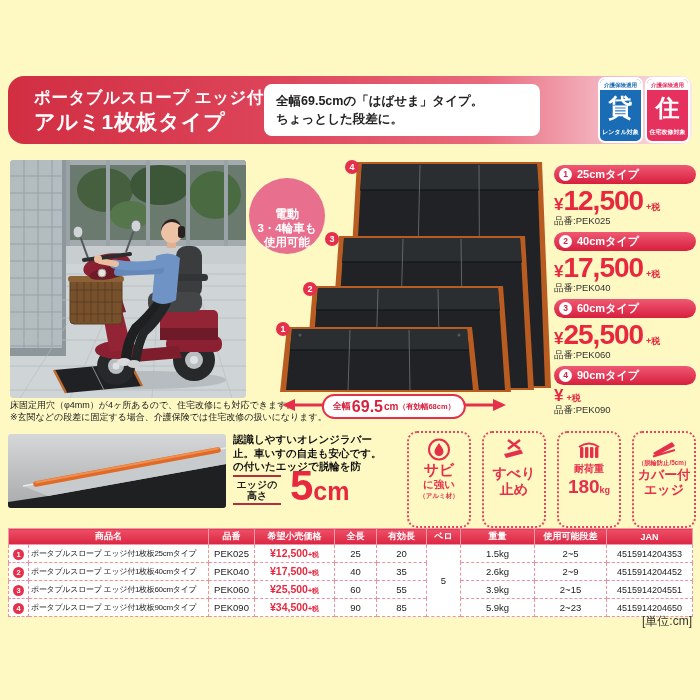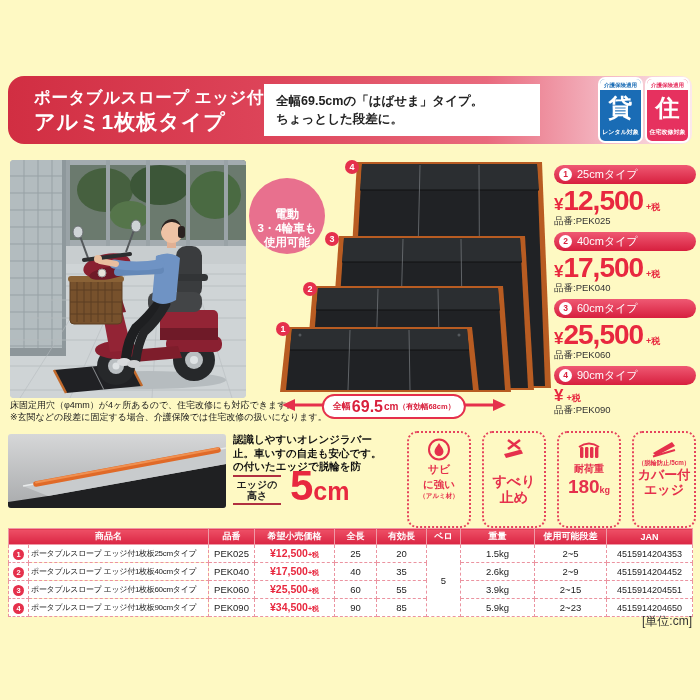--- a/index.html
+++ b/index.html
@@ -5,21 +5,21 @@
   html,body{margin:0;padding:0;background:#fff;}
   #page{position:relative;width:700px;height:700px;background:#fef9c3;overflow:hidden;
         font-family:"Liberation Sans","DejaVu Sans",sans-serif;}
 
   
   .band{position:absolute;left:8px;top:76px;width:684px;height:68px;
         border-radius:16px 10px 10px 16px;
         background:linear-gradient(90deg,#d12e42 0%,#dd4459 38%,#e96a7d 70%,#f4b9c4 88%,#fbe8ec 100%);}
   .band-t1{position:absolute;left:26px;top:11px;color:#fff;font-size:16.5px;font-weight:bold;letter-spacing:.5px;}
   .band-t2{position:absolute;left:26px;top:32px;color:#fff;font-size:21px;font-weight:bold;letter-spacing:1px;}
-  .infobox{position:absolute;left:256px;top:8px;width:276px;height:52px;background:#fff;border-radius:0;
+  .infobox{position:absolute;left:256px;top:8px;width:276px;height:52px;background:#fff;border-radius:8px;
            box-sizing:border-box;padding:8px 12px;}
   .infobox p{margin:0;font-size:12.5px;font-weight:bold;color:#222;line-height:18px;}
   .badge{position:absolute;top:3px;width:41px;height:62px;border-radius:5px;overflow:hidden;
          box-shadow:0 0 0 2px #fff;}
   .badge .btop{height:11px;background:#fff;font-size:5.5px;font-weight:bold;text-align:center;line-height:12px;}
   .badge .bchar{height:36px;font-size:24px;font-weight:bold;color:#fff;text-align:center;line-height:36px;}
   .badge .bbot{height:15px;font-size:6px;font-weight:bold;color:#fff;text-align:center;line-height:13px;}
   .badge.kashi{left:592px;background:#1a6cb5;} .badge.kashi .btop{color:#1a6cb5;}
   .badge.ju{left:639px;background:#e6315f;} .badge.ju .btop{color:#e6315f;}
 
@@ -47,21 +47,21 @@
   .dimpill .dp4{font-size:7.5px;font-weight:bold;align-self:center;}
 
   
   .prices{position:absolute;left:554px;top:161px;width:142px;}
   .pitem{height:67px;box-sizing:border-box;padding-top:0;}
   .pitem:first-child{margin-top:4px;}
   .pill{height:19px;border-radius:10px;background:linear-gradient(180deg,#ef5973,#d71f3e);
         display:flex;align-items:center;padding:0 5px;gap:5px;}
   .pnum{width:13px;height:13px;border-radius:50%;background:#fff;color:#d9203c;font-size:8.5px;
         font-weight:bold;text-align:center;line-height:13px;flex:0 0 13px;}
-  .plabel{color:#fff;font-size:11px;font-weight:normal;}
+  .plabel{color:#fff;font-size:11px;font-weight:bold;}
   .prow{display:flex;align-items:baseline;margin-top:1px;color:#e8283f;}
   .yen{font-size:17px;font-weight:bold;}
   .amt{font-size:28px;font-weight:bold;letter-spacing:-1px;}
   .tax{font-size:9px;font-weight:bold;margin-left:3px;}
   .pcode{font-size:9.5px;color:#333;margin-top:-2px;}
 
   
   .edgephoto{position:absolute;left:8px;top:434px;width:218px;height:74px;border-radius:3px;overflow:hidden;}
   .edgedesc{position:absolute;left:233px;top:433px;width:175px;}
   .edgedesc p{margin:0;font-size:10.5px;font-weight:bold;color:#111;line-height:13.5px;}
@@ -70,21 +70,21 @@
   .hlabel div{font-size:10px;font-weight:bold;color:#222;line-height:11px;}
   .edgeval{position:absolute;left:290px;top:462px;display:flex;align-items:baseline;color:#e8283f;}
   .ev-num{font-size:42px;font-weight:bold;}
   .ev-unit{font-size:25px;font-weight:bold;}
 
   
   .features{position:absolute;left:407px;top:431px;display:flex;gap:11px;}
   .fbox{width:60px;height:88px;border:2px dotted #e5445e;border-radius:10px;box-sizing:content-box;
         display:flex;flex-direction:column;align-items:center;padding-top:5px;color:#e5304c;}
   .fbox svg{flex:0 0 auto;}
-  .f-big{font-size:11px;font-weight:bold;line-height:17px;text-align:center;}
+  .f-big{font-size:15px;font-weight:bold;line-height:17px;text-align:center;}
   .f-mid{font-size:10.5px;font-weight:bold;line-height:12px;}
   .f-sm{font-size:6.5px;margin-top:2px;font-weight:bold;}
   .f-line{font-size:14px;font-weight:bold;line-height:16px;}
   .f-label{font-size:10px;font-weight:bold;margin-top:1px;}
   .f-valrow{display:flex;align-items:baseline;}
   .f-val{font-size:19px;font-weight:bold;}
   .f-unit{font-size:9px;font-weight:bold;}
   .f-sm2{font-size:6.3px;font-weight:bold;line-height:8px;margin-top:1px;}
   .f-line2{font-size:13px;font-weight:bold;line-height:15px;}
 
@@ -375,21 +375,21 @@
       <div class="f-big">サビ</div>
       <div class="f-mid">に強い</div>
       <div class="f-sm">（アルミ材）</div>
     </div>
     <div class="fbox">
       <svg width="26" height="23" viewBox="0 0 26 23">
         <line x1="7" y1="2" x2="19" y2="11" stroke="#e5304c" stroke-width="2.5"></line>
         <line x1="19" y1="2" x2="7" y2="11" stroke="#e5304c" stroke-width="2.5"></line>
         <polygon points="3,16 20,11.5 22,15.5 5,20" fill="#e5304c"></polygon>
       </svg>
-      <div class="f-line" style="margin-top:12px;text-align:center;">すべり</div>
+      <div class="f-line" style="margin-top:4px;text-align:center;">すべり</div>
       <div class="f-line">止め</div>
     </div>
     <div class="fbox">
       <svg width="26" height="23" viewBox="0 0 26 23">
         <path d="M3,9 Q13,2 23,9" fill="none" stroke="#e5304c" stroke-width="2"></path>
         <rect x="4" y="9" width="3.4" height="11" rx="1.2" fill="#e5304c"></rect>
         <rect x="9" y="9" width="3.4" height="11" rx="1.2" fill="#e5304c"></rect>
         <rect x="14" y="9" width="3.4" height="11" rx="1.2" fill="#e5304c"></rect>
         <rect x="19" y="9" width="3.4" height="11" rx="1.2" fill="#e5304c"></rect>
       </svg>

